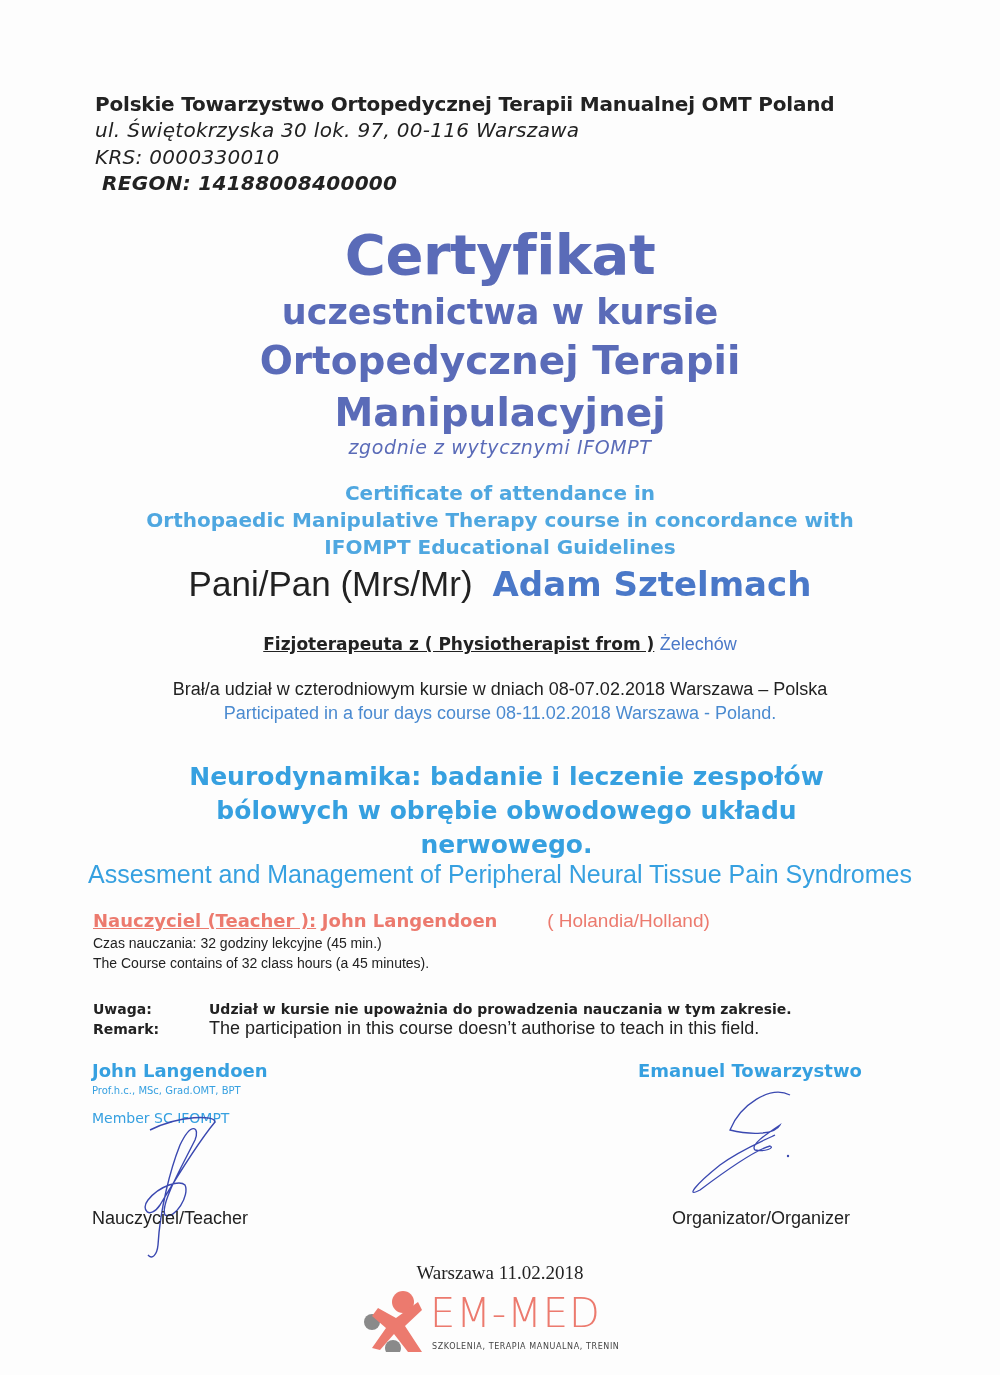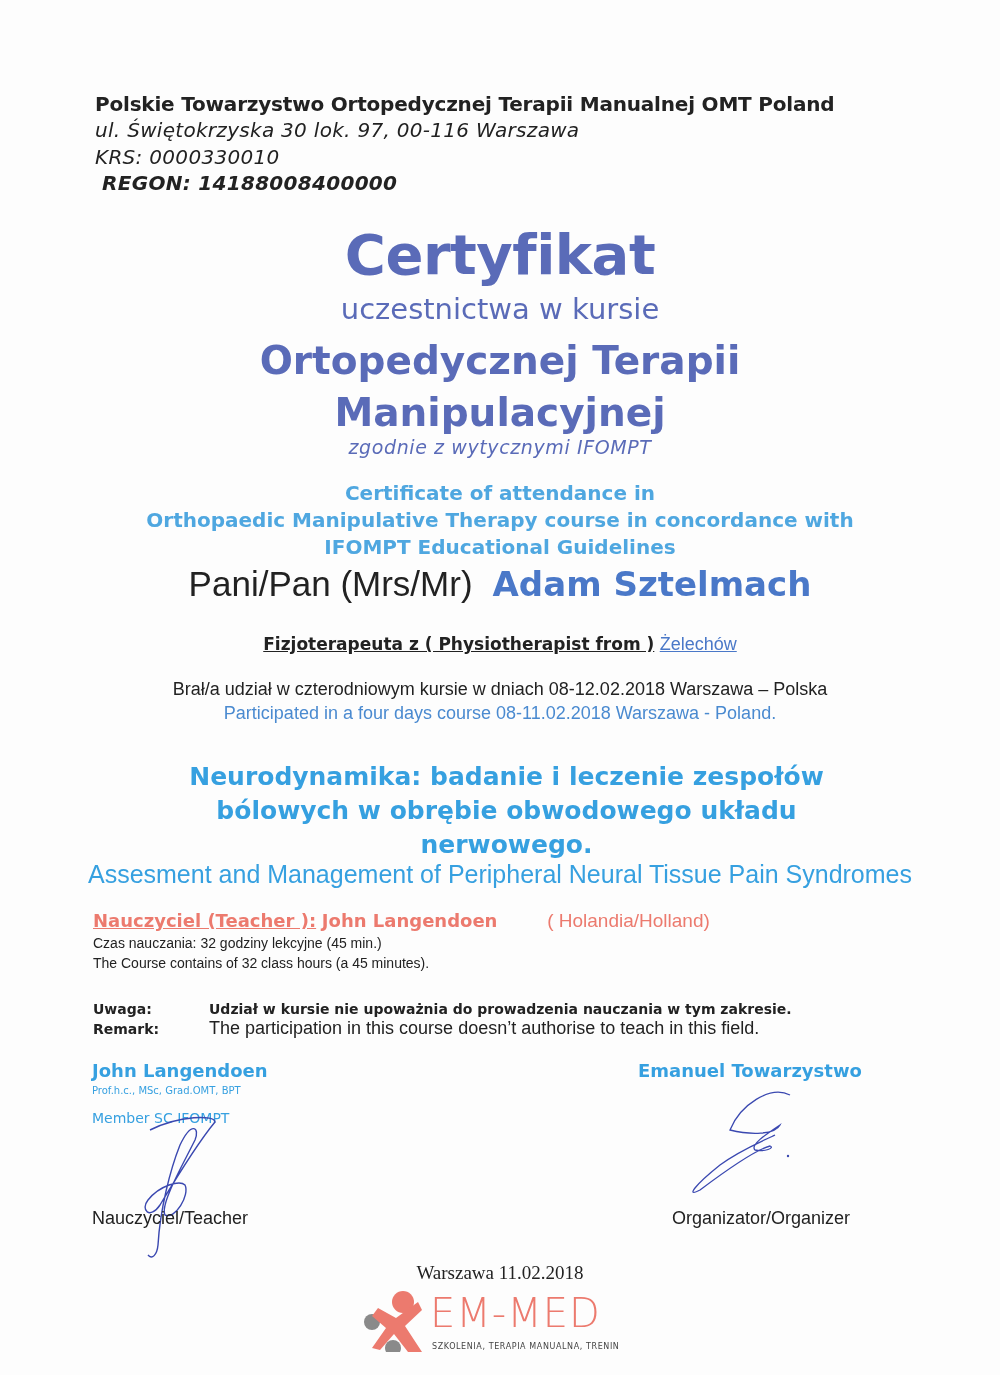--- a/index.html
+++ b/index.html
@@ -6,30 +6,30 @@
   body {
     width:1000px; height:1375px; background:#fdfdfd; position:relative; overflow:hidden;
     font-family:"DejaVu Sans", sans-serif; color:#222;
   }
   .abs { position:absolute; }
   .center { left:0; right:0; text-align:center; }
   .org { left:95px; top:92px; font-size:20px; font-weight:bold; color:#222; letter-spacing:-0.2px; }
   .addr { left:95px; font-size:20px; font-style:italic; color:#222; letter-spacing:0.3px; }
   .regon { font-weight:bold; }
   .title { top:222px; font-size:56px; font-weight:bold; color:#5a6bb8; letter-spacing:-0.5px; }
-  .sub1 { top:292px; font-size:29px; font-weight:normal; color:#5a6bb8; }
+  .sub1 { top:292px; font-size:35px; font-weight:bold; color:#5a6bb8; }
   .sub2 { top:335px; font-size:39px; font-weight:bold; color:#5a6bb8; line-height:52px; }
   .sub3 { top:436px; font-size:19px; font-style:italic; color:#5a6bb8; letter-spacing:0.6px; }
   .en { top:480px; font-size:20px; font-weight:bold; color:#4fa7e0; line-height:27px; }
   .name-line { top:564px; font-size:34px; }
   .name-label { font-family:"Liberation Sans", sans-serif; color:#222; font-size:35px; }
   .name-value { font-weight:bold; color:#4a78c8; margin-left:20px; font-size:34px; }
   .physio { top:634px; font-size:17px; }
   .physio .lbl { font-weight:bold; text-decoration:underline; color:#222; }
-  .physio .city { color:#4a78c8; text-decoration:underline; font-family:"Liberation Sans", sans-serif; font-size:18px; }
+  .physio .city { color:#4a78c8; font-family:"Liberation Sans", sans-serif; font-size:18px; }
   .pl-part { top:679px; font-size:17px; font-family:"Liberation Sans", sans-serif; color:#222; font-size:18px; }
   .en-part { top:703px; font-size:18px; font-family:"Liberation Sans", sans-serif; color:#4a8ad0; }
   .course { top:760px; font-size:25px; font-weight:bold; color:#36a0e0; line-height:34px;padding-left:13px; }
   .course-en { top:860px; font-size:25px; font-family:"Liberation Sans", sans-serif; color:#36a0e0; }
   .teacher { left:93px; top:910px; font-size:18px; }
   .teacher .t-lbl { font-weight:bold; text-decoration:underline; color:#ec7a6e; }
   .teacher .t-name { font-weight:bold; color:#ec7a6e; }
   .teacher .t-country { color:#ec7a6e; font-family:"Liberation Sans", sans-serif; font-size:19px;margin-left:44px; }
   .hours { left:93px; font-size:14px; font-family:"Liberation Sans", sans-serif; color:#222; }
   .remark { left:93px; font-size:14px; }
@@ -70,21 +70,21 @@
   </div>
 
   <div class="abs center name-line">
     <span class="name-label">Pani/Pan (Mrs/Mr)</span><span class="name-value">Adam Sztelmach</span>
   </div>
   <div class="abs center physio">
     <span class="lbl">Fizjoterapeuta z ( Physiotherapist from )</span>
     <span class="city">Żelechów</span>
   </div>
 
-  <div class="abs center pl-part">Brał/a udział w czterodniowym kursie w dniach 08-12.02.2018 Warszawa – Polska</div>
+  <div class="abs center pl-part">Brał/a udział w czterodniowym kursie w dniach 08-07.02.2018 Warszawa – Polska</div>
   <div class="abs center en-part">Participated in a four days course 08-11.02.2018  Warszawa - Poland.</div>
 
   <div class="abs center course">
     <div>Neurodynamika: badanie i leczenie  zespołów</div>
     <div>bólowych w obrębie obwodowego układu</div>
     <div>nerwowego.</div>
   </div>
   <div class="abs center course-en">Assesment and Management of Peripheral  Neural Tissue Pain Syndromes</div>
 
   <div class="abs teacher">

